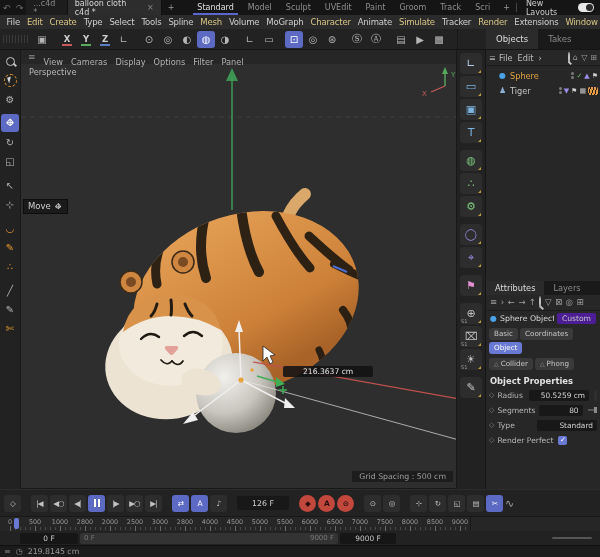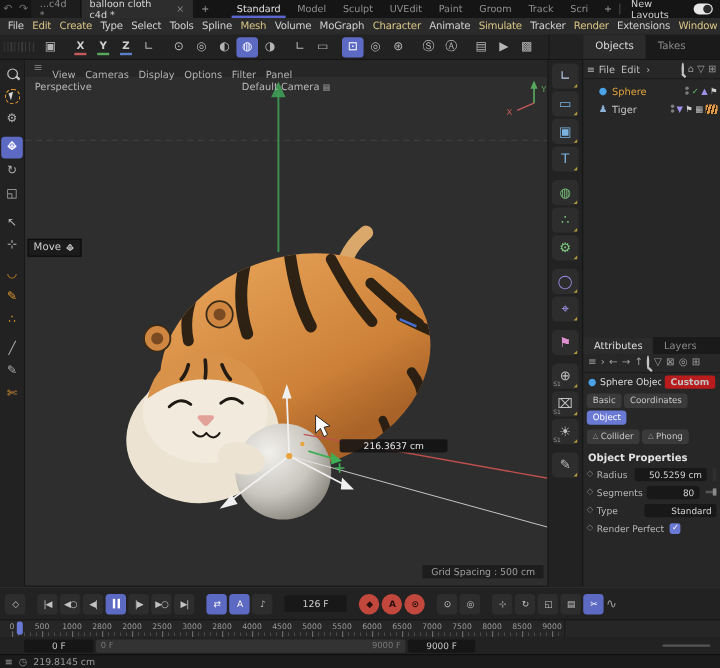--- a/index.html
+++ b/index.html
@@ -101,21 +101,21 @@
   .tree-ico{font-size:8px;width:9px;text-align:center;}
   .tree-label{color:#c4c4c4;}
   .tree-row.selected .tree-label{color:#e0a23c;}
   .tree-tags{margin-left:auto;display:flex;align-items:center;gap:2px;font-size:7px;}
   .attr-tabs{height:14px;background:#1a1a1a;display:flex;}
   .attr-tab{padding:0 9px;display:flex;align-items:center;color:#8a8a8a;}
   .attr-tab.active{background:#2b2b2b;color:#dedede;}
   .attr-toolbar{height:15px;display:flex;align-items:center;gap:3.5px;padding:0 4px;color:#a0a0a0;font-size:8.5px;border-bottom:1px solid #1c1c1c;}
   .attr-title{height:15px;display:flex;align-items:center;gap:3px;padding:0 4px;color:#d8d8d8;}
   .attr-title .obj-dot{color:#4aa3e8;font-size:8px;}
-  .attr-title .mode{margin-left:auto;background:#b91c1c;border-radius:2px;padding:1px 5px;color:#c2c2c2;font-size:7.6px;font-weight:bold;}
+  .attr-title .mode{margin-left:auto;background:#4c1d95;border-radius:2px;padding:1px 5px;color:#c2c2c2;font-size:7.6px;}
   .sec-tabs{display:flex;flex-wrap:wrap;gap:2px;padding:2px 3px;}
   .pill{height:12px;display:flex;align-items:center;padding:0 5px;background:#3a3a3a;border-radius:3px;color:#c6c6c6;font-size:7.2px;gap:2px;}
   .pill.active{background:#6a79d3;color:#fff;}
   .pill .tri{color:#9a9a9a;font-size:6px;}
   .attr-heading{padding:4px 4px 2px 4px;color:#e2e2e2;font-weight:bold;font-size:8.4px;}
   .attr-row{height:15px;display:flex;align-items:center;gap:3px;padding:0 3px;}
   .attr-row .dia{color:#7c7c7c;font-size:7px;}
   .attr-label{color:#b5b5b5;font-size:7.6px;white-space:nowrap;}
   .attr-field{margin-left:auto;background:#181818;border-radius:2px;height:11px;display:flex;align-items:center;justify-content:flex-end;padding:0 4px;color:#d2d2d2;font-size:7.4px;position:relative;}
   .attr-field.w52{width:52px;}.attr-field.w38{width:38px;}
@@ -373,24 +373,20 @@
             <circle cx="231" cy="306" r="1.8" fill="#e8a33d"></circle>
           </g>
 
           <g>
             <polygon points="242,282 242,297 246,293 249,300 252,298 249,292 254,291" fill="#ffffff" stroke="#222" stroke-width="0.8"></polygon>
           </g>
         </svg>
       </div>
 
       <div class="vp-label vp-proj">Perspective</div>
-      <div class="vp-label vp-cam">
-        <span>Default Camera</span>
-        <span class="cam-ico">▦</span>
-      </div>
       <div class="tooltip">
         <span>Move</span>
         <span class="i-move" style="width:9px;height:9px;">
             <span style="width:9px;height:9px;line-height:9px;font-size:8px;">↔</span>
             <span style="width:9px;height:9px;line-height:9px;font-size:8px;">↕</span>
           </span>
       </div>
       <div class="measure">216.3637 cm</div>
       <div class="gridspacing">Grid Spacing : 500 cm</div>
     </div>

